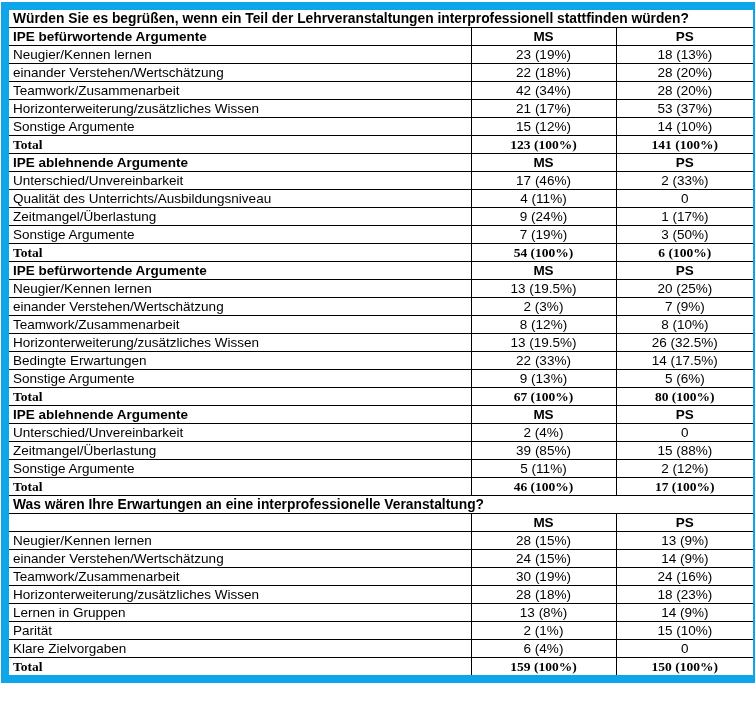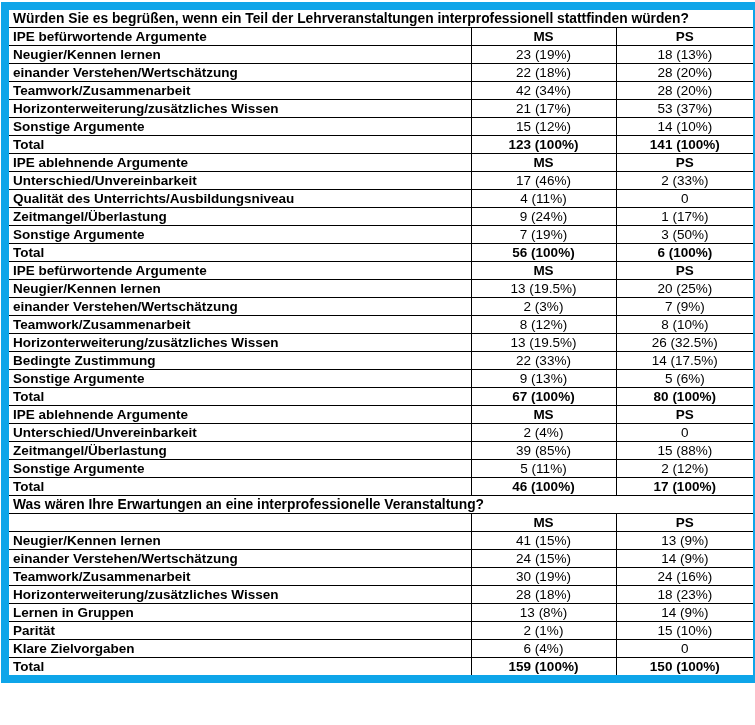--- a/index.html
+++ b/index.html
@@ -42,27 +42,27 @@
 
   tr.question-row td {
     font-weight: bold;
     font-size: 13.8px;
   }
   tr.group-header-row td {
     font-weight: bold;
   }
   tr.total-row td {
     font-weight: bold;
+    font-family: Liberation Serif, serif;
   }
   td.val {
     text-align: center;
   }
   td.label-cell {
     text-align: left;
-    font-weight: bold;
   }
 </style>
 </head>
 <body>
 
 <div class="sheet">
   <table class="results">
     <colgroup>
       <col class="c-label">
       <col class="c-ms">
@@ -127,21 +127,21 @@
           <td class="val">9 (24%)</td>
           <td class="val">1 (17%)</td>
         </tr>
         <tr class="data-row">
           <td class="label-cell">Sonstige Argumente</td>
           <td class="val">7 (19%)</td>
           <td class="val">3 (50%)</td>
         </tr>
         <tr class="total-row">
           <td class="label-cell">Total</td>
-          <td class="val">56 (100%)</td>
+          <td class="val">54 (100%)</td>
           <td class="val">6 (100%)</td>
         </tr>
         <tr class="group-header-row">
           <td class="label-cell">IPE befürwortende Argumente</td>
           <td class="val">MS</td>
           <td class="val">PS</td>
         </tr>
         <tr class="data-row">
           <td class="label-cell">Neugier/Kennen lernen</td>
           <td class="val">13 (19.5%)</td>
@@ -156,21 +156,21 @@
           <td class="label-cell">Teamwork/Zusammenarbeit</td>
           <td class="val">8 (12%)</td>
           <td class="val">8 (10%)</td>
         </tr>
         <tr class="data-row">
           <td class="label-cell">Horizonterweiterung/zusätzliches Wissen</td>
           <td class="val">13 (19.5%)</td>
           <td class="val">26 (32.5%)</td>
         </tr>
         <tr class="data-row">
-          <td class="label-cell">Bedingte Zustimmung</td>
+          <td class="label-cell">Bedingte Erwartungen</td>
           <td class="val">22 (33%)</td>
           <td class="val">14 (17.5%)</td>
         </tr>
         <tr class="data-row">
           <td class="label-cell">Sonstige Argumente</td>
           <td class="val">9 (13%)</td>
           <td class="val">5 (6%)</td>
         </tr>
         <tr class="total-row">
           <td class="label-cell">Total</td>
@@ -205,21 +205,21 @@
         <tr class="question-row">
           <td class="label-cell" colspan="3">Was wären Ihre Erwartungen an eine interprofessionelle Veranstaltung?</td>
         </tr>
         <tr class="group-header-row">
           <td class="label-cell"></td>
           <td class="val">MS</td>
           <td class="val">PS</td>
         </tr>
         <tr class="data-row">
           <td class="label-cell">Neugier/Kennen lernen</td>
-          <td class="val">41 (15%)</td>
+          <td class="val">28 (15%)</td>
           <td class="val">13 (9%)</td>
         </tr>
         <tr class="data-row">
           <td class="label-cell">einander Verstehen/Wertschätzung</td>
           <td class="val">24 (15%)</td>
           <td class="val">14 (9%)</td>
         </tr>
         <tr class="data-row">
           <td class="label-cell">Teamwork/Zusammenarbeit</td>
           <td class="val">30 (19%)</td>

